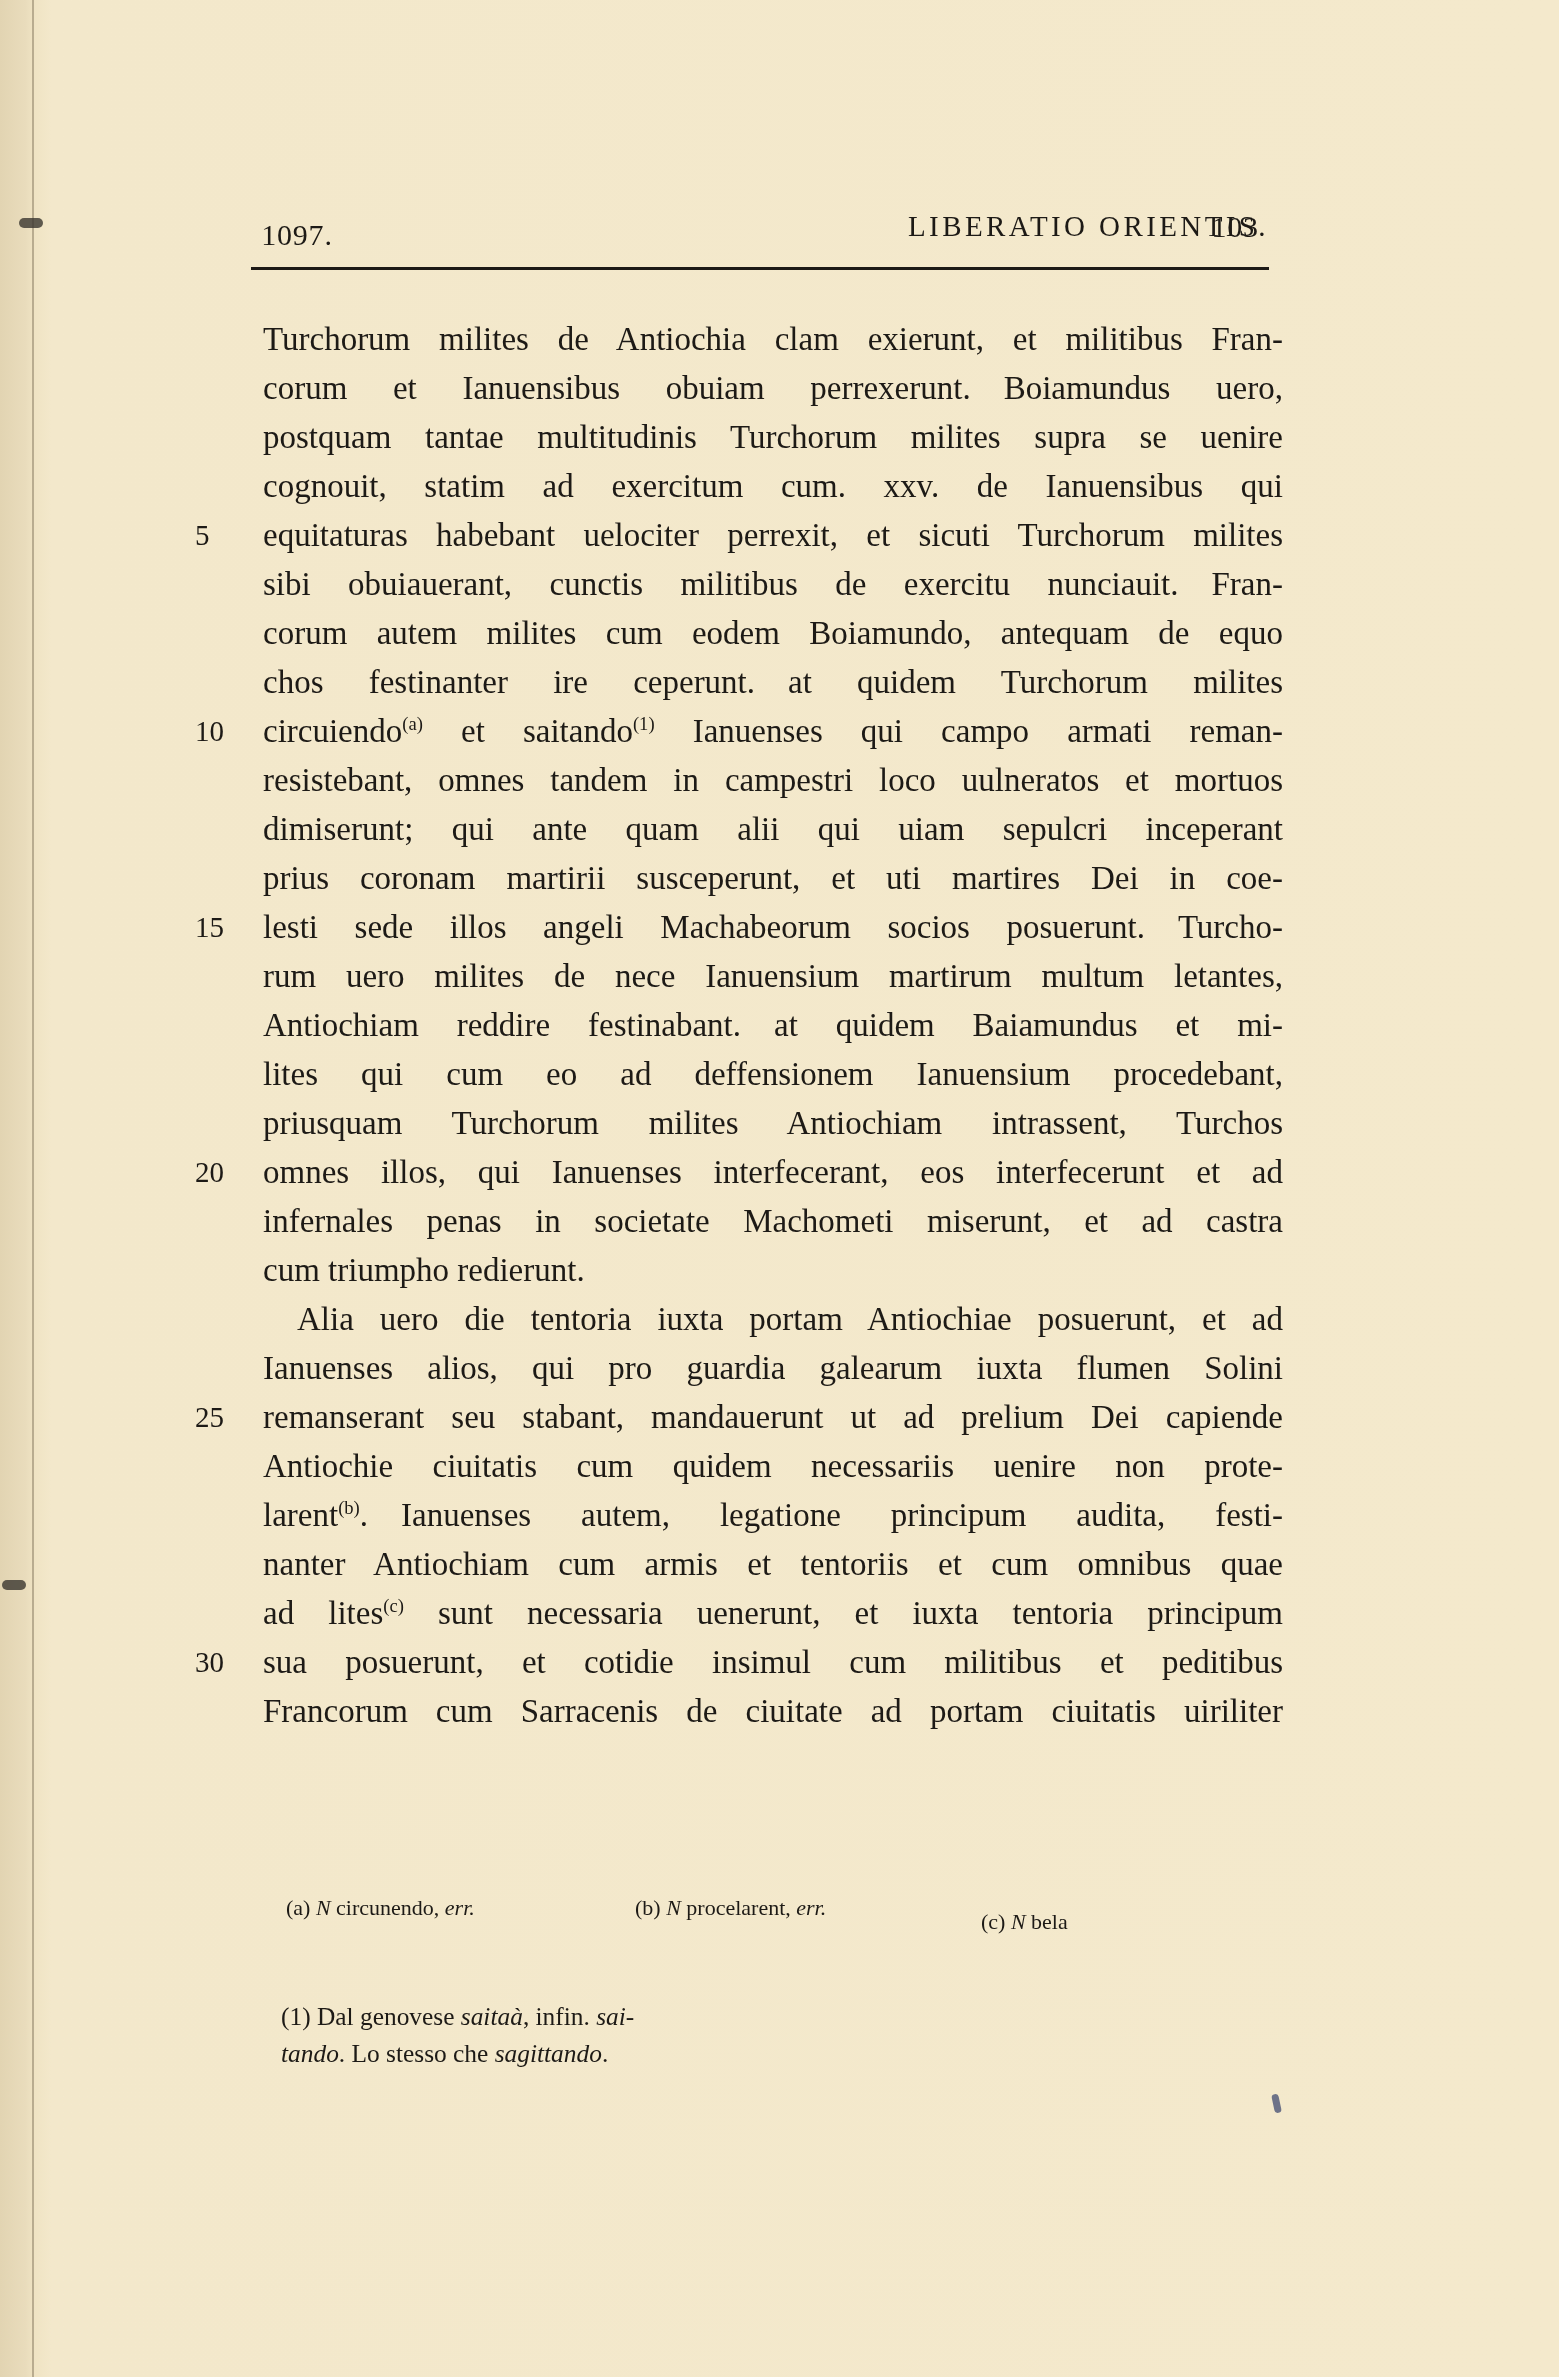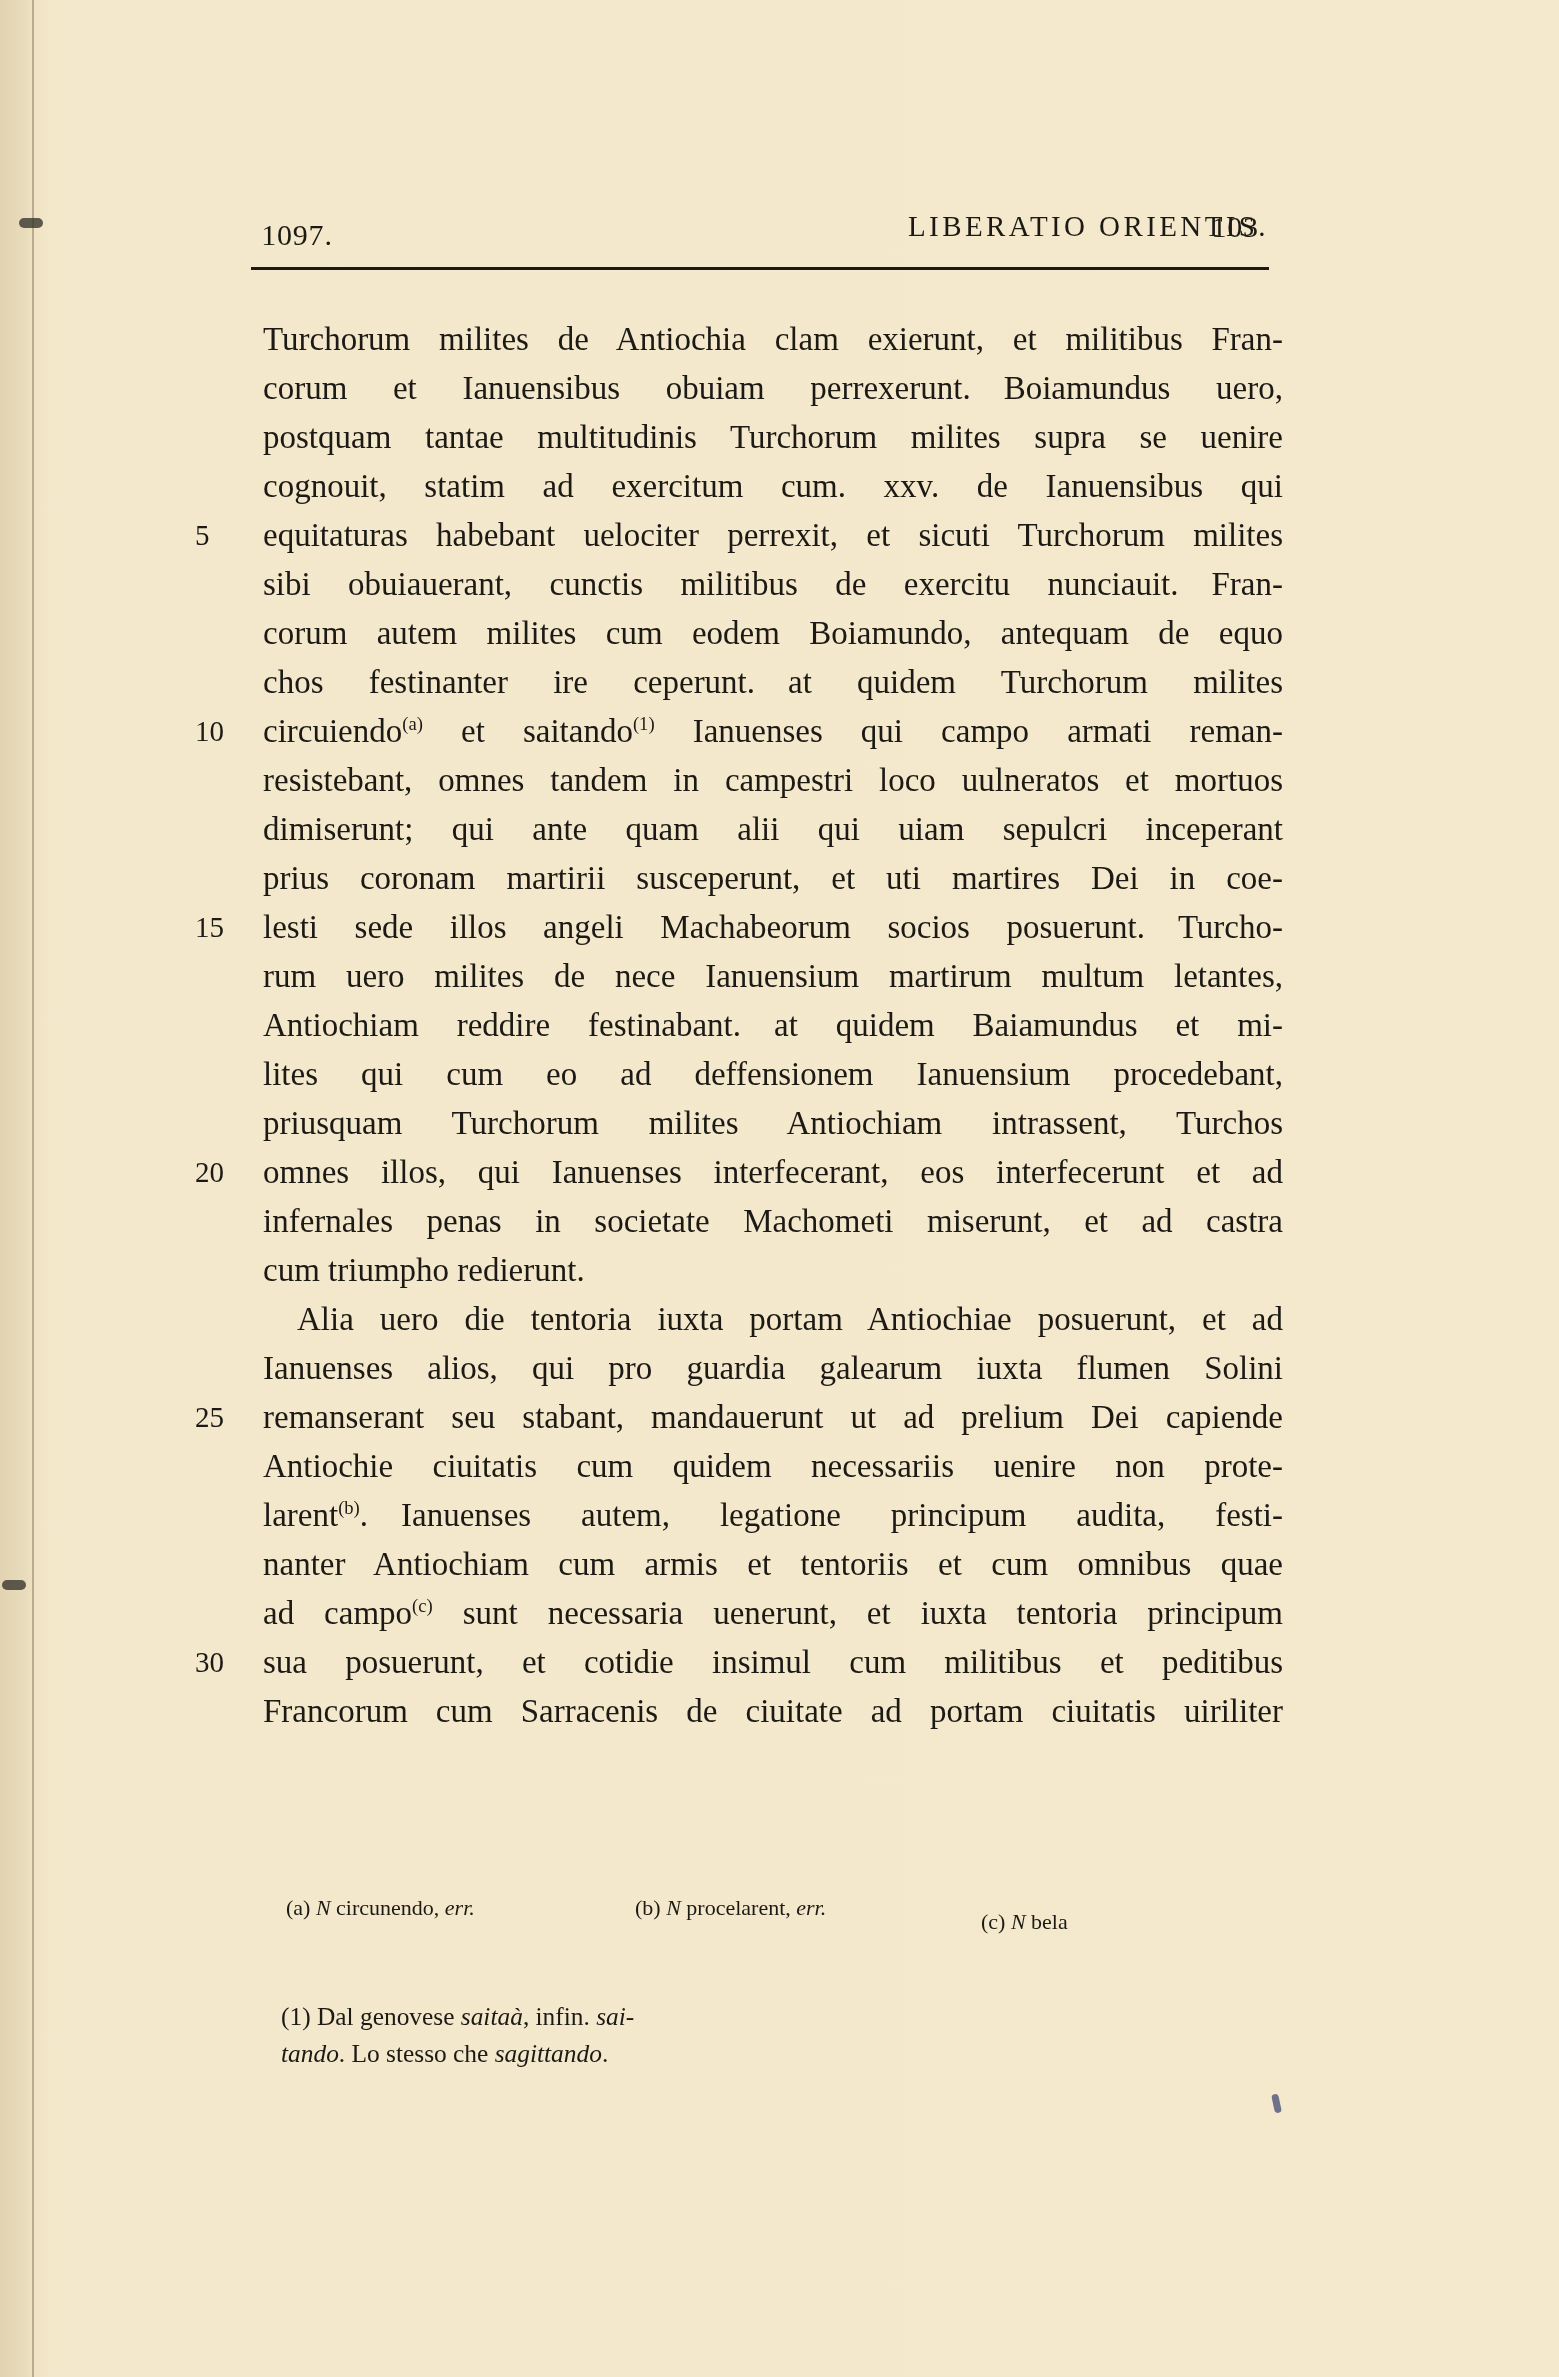--- a/index.html
+++ b/index.html
@@ -90,21 +90,21 @@
     <div class="line"><span>priusquam Turchorum milites Antiochiam intrassent, Turchos</span></div>
     <div class="line"><span class="line-num">20</span><span>omnes illos, qui Ianuenses interfecerant, eos interfecerunt et ad</span></div>
     <div class="line"><span>infernales penas in societate Machometi miserunt, et ad castra</span></div>
     <div class="line last"><span>cum triumpho redierunt.</span></div>
     <div class="line indent"><span>Alia uero die tentoria iuxta portam Antiochiae posuerunt, et ad</span></div>
     <div class="line"><span>Ianuenses alios, qui pro guardia galearum iuxta flumen Solini</span></div>
     <div class="line"><span class="line-num">25</span><span>remanserant seu stabant, mandauerunt ut ad prelium Dei capiende</span></div>
     <div class="line"><span>Antiochie ciuitatis cum quidem necessariis uenire non prote-</span></div>
     <div class="line"><span>larent</span><span class="note-mark">(b)</span><span>. Ianuenses autem, legatione principum audita, festi-</span></div>
     <div class="line"><span>nanter Antiochiam cum armis et tentoriis et cum omnibus quae</span></div>
-    <div class="line"><span>ad campo</span><span class="note-mark">(c)</span><span> sunt necessaria uenerunt, et iuxta tentoria principum</span></div>
+    <div class="line"><span>ad lites</span><span class="note-mark">(c)</span><span> sunt necessaria uenerunt, et iuxta tentoria principum</span></div>
     <div class="line"><span class="line-num">30</span><span>sua posuerunt, et cotidie insimul cum militibus et peditibus</span></div>
     <div class="line"><span>Francorum cum Sarracenis de ciuitate ad portam ciuitatis uiriliter</span></div>
   </div>
 
 <div class="app-notes" id="app-notes">
     <span class="app-note" style="left: 0px;"><span>(a)</span> <i>N</i> <span>circunendo,</span> <i>err.</i></span>
     <span class="app-note" style="left: 349px;"><span>(b)</span> <i>N</i> <span>procelarent,</span> <i>err.</i></span>
     <span class="app-note" style="left: 695px; margin-top: 14px;"><span>(c)</span> <i>N</i> <span>bela</span></span>
   </div>
 

